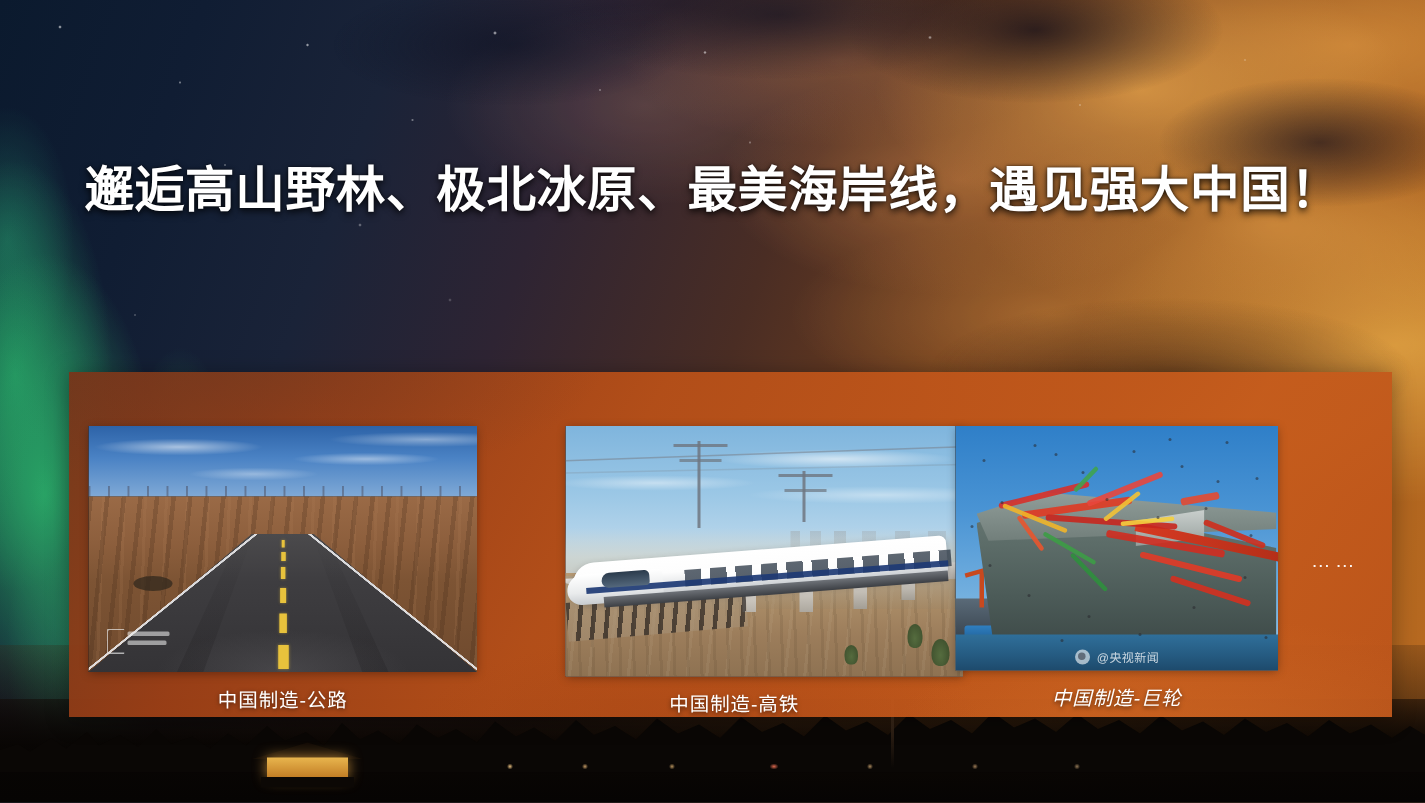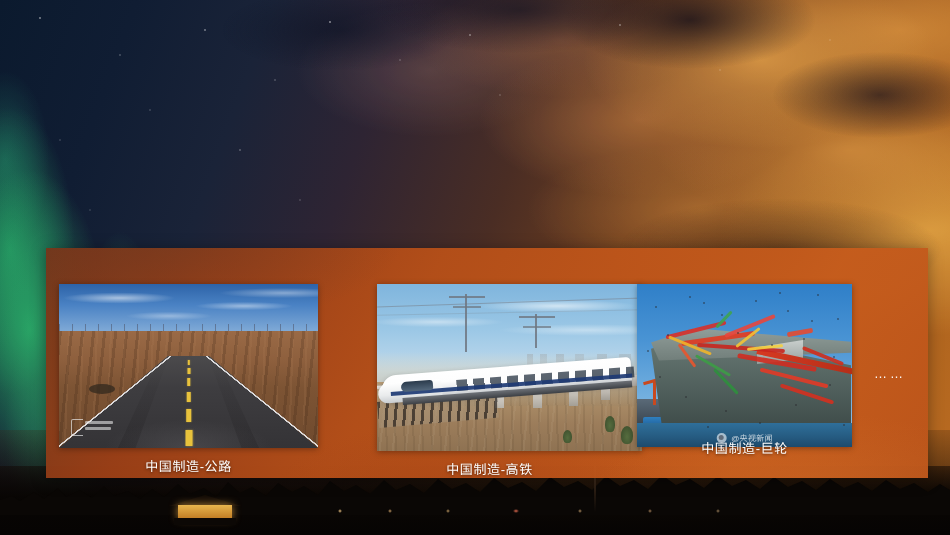--- a/index.html
+++ b/index.html
@@ -247,21 +247,21 @@
   .card-road  { left: 13px;  }
   .card-road  .thumb { width: 259px; height: 164px; }
   .card-road  .caption { top: 172px; }
 
   .card-rail  { left: 291px; padding-left: 40px; }
   .card-rail  .thumb { width: 265px; height: 167px; }
   .card-rail  .caption { top: 175px; }
 
   .card-ship  { left: 591px; }
   .card-ship  .thumb { width: 215px; height: 163px; }
-  .card-ship  .caption { top: 154px; }
+  .card-ship  .caption { top: 171px; font-style: italic; }
 
   .ellipsis {
     position: absolute;
     left: 828px;
     top: 118px;
     color: #ffffff;
     font-size: 13px;
     letter-spacing: 3px;
     opacity: .95;
   }
@@ -658,20 +658,21 @@
 
   <div class="pavilion">
     <span class="roof"></span>
     <span class="body"></span>
     <span class="posts"></span>
   </div>
   <div class="antenna"></div>
   <div class="roadlights"></div>
 
   <div class="headline">
+    <span class="ln">邂逅高山野林、极北冰原、最美海岸线，遇见强大中国！</span>
   </div>
 
   <div class="panel">
     <div class="panel-sheen"></div>
 
     <div class="cards">
 
       <div class="card card-road">
         <div class="thumb">
           <div class="road-sky"></div>

